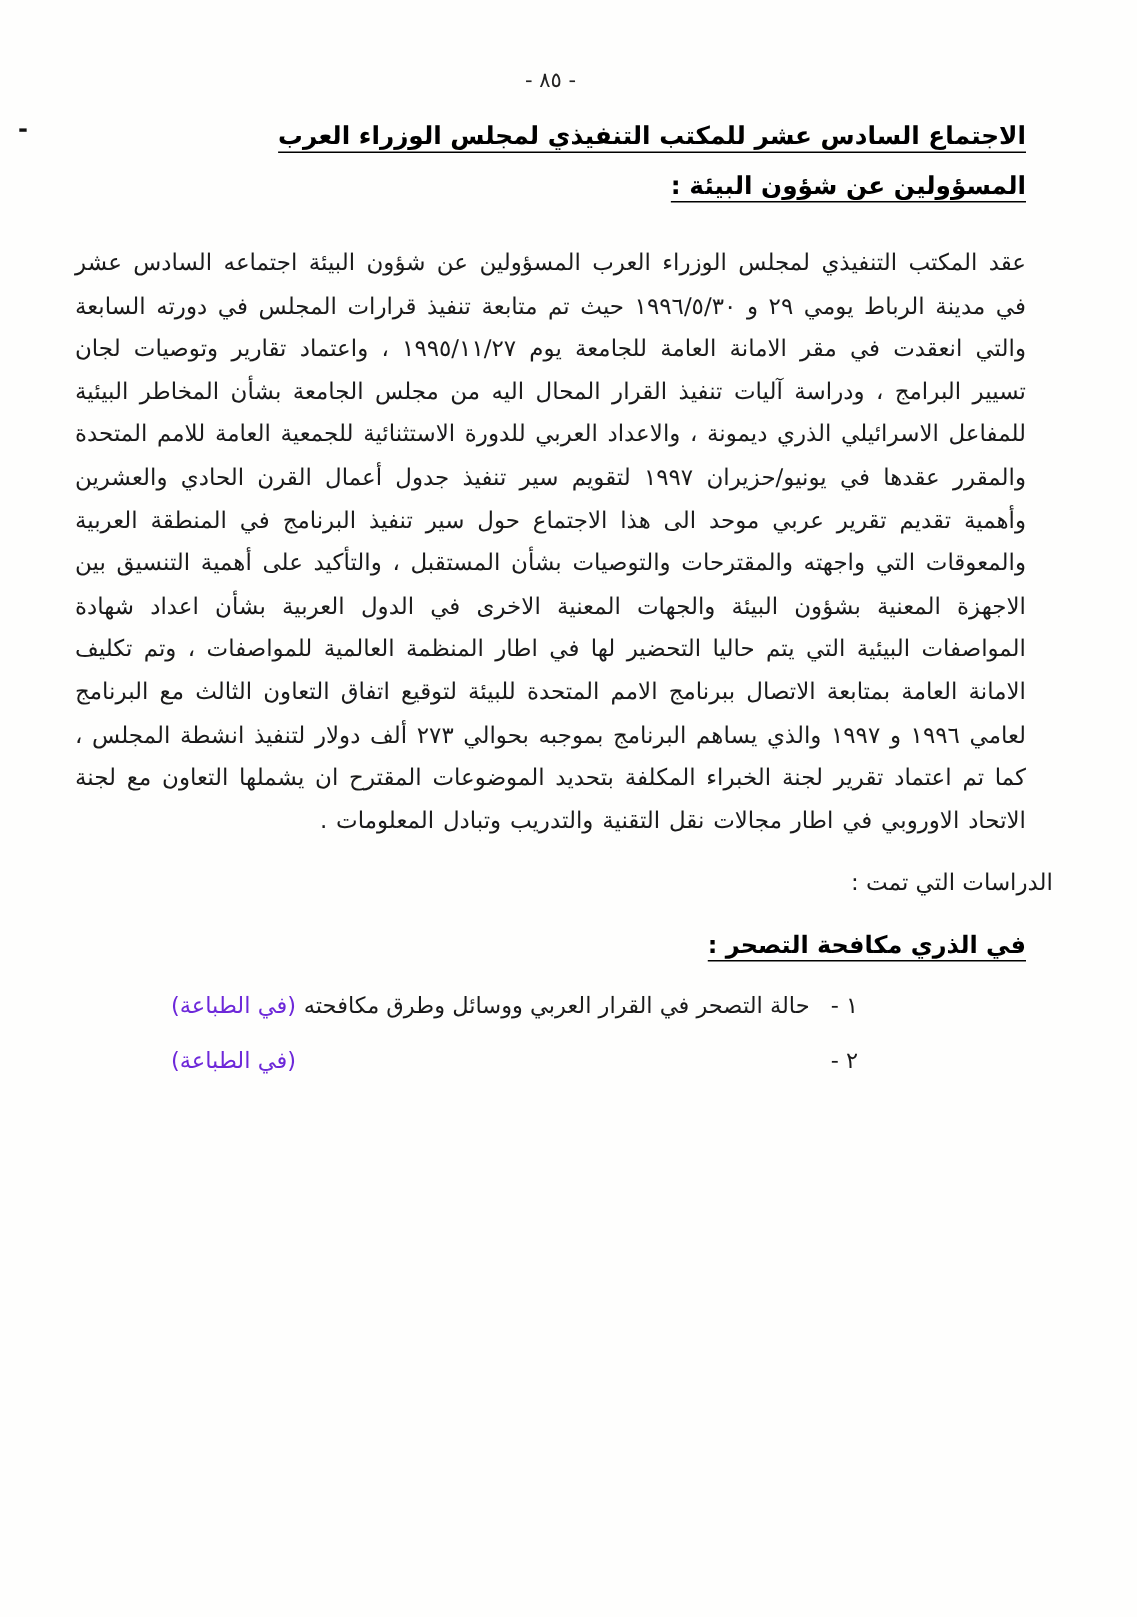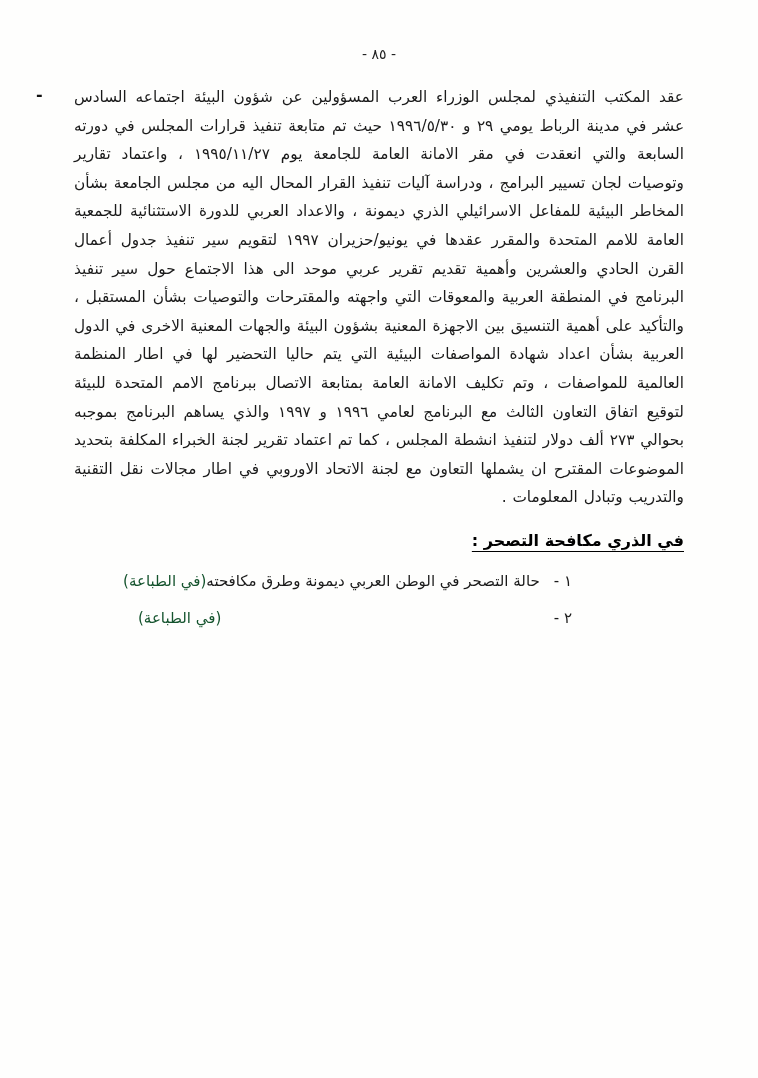--- a/index.html
+++ b/index.html
@@ -11,21 +11,21 @@
     width: 758px;
     height: 1078px;
     overflow: hidden;
     font-family: "DejaVu Sans", sans-serif;
     color: #1a1a1a;
   }
   .page {
     position: relative;
     width: 758px;
     height: 1078px;
-    padding: 46px 74px 30px 74px;
+    padding: 46px 74px 30px 50px;
     box-sizing: border-box;
     direction: rtl;
     background: #fefefd;
   }
   .page-number {
     text-align: center;
     font-size: 14px;
     letter-spacing: 2px;
     color: #222;
   }
@@ -101,43 +101,48 @@
   .item-main {
     display: flex;
     gap: 14px;
     white-space: nowrap;
   }
   .item-number {
     white-space: nowrap;
   }
   .item-status {
     white-space: nowrap;
-    color: #14532d;
+    color: #6d28d9;
   }
 </style>
 </head>
 <body>
 
 <div class="page">
 
   <div class="page-number">- ٨٥ -</div>
 
 
   <div class="section">
     <span class="section-marker">-</span>
+    <h2 class="heading">
+      <span class="heading-line u">الاجتماع السادس عشر للمكتب التنفيذي لمجلس الوزراء العرب</span>
+      <span class="heading-line u">المسؤولين عن شؤون البيئة :</span>
+    </h2>
     <p class="para body-para">عقد المكتب التنفيذي لمجلس الوزراء العرب المسؤولين عن شؤون البيئة اجتماعه السادس عشر في مدينة الرباط يومي ٢٩ و ١٩٩٦/٥/٣٠ حيث تم متابعة تنفيذ قرارات المجلس في دورته السابعة والتي انعقدت في مقر الامانة العامة للجامعة يوم ١٩٩٥/١١/٢٧ ، واعتماد تقارير وتوصيات لجان تسيير البرامج ، ودراسة آليات تنفيذ القرار المحال اليه من مجلس الجامعة بشأن المخاطر البيئية للمفاعل الاسرائيلي الذري ديمونة ، والاعداد العربي للدورة الاستثنائية للجمعية العامة للامم المتحدة والمقرر عقدها في يونيو/حزيران ١٩٩٧ لتقويم سير تنفيذ جدول أعمال القرن الحادي والعشرين وأهمية تقديم تقرير عربي موحد الى هذا الاجتماع حول سير تنفيذ البرنامج في المنطقة العربية والمعوقات التي واجهته والمقترحات والتوصيات بشأن المستقبل ، والتأكيد على أهمية التنسيق بين الاجهزة المعنية بشؤون البيئة والجهات المعنية الاخرى في الدول العربية بشأن اعداد شهادة المواصفات البيئية التي يتم حاليا التحضير لها في اطار المنظمة العالمية للمواصفات ، وتم تكليف الامانة العامة بمتابعة الاتصال ببرنامج الامم المتحدة للبيئة لتوقيع اتفاق التعاون الثالث مع البرنامج لعامي ١٩٩٦ و ١٩٩٧ والذي يساهم البرنامج بموجبه بحوالي ٢٧٣ ألف دولار لتنفيذ انشطة المجلس ، كما تم اعتماد تقرير لجنة الخبراء المكلفة بتحديد الموضوعات المقترح ان يشملها التعاون مع لجنة الاتحاد الاوروبي في اطار مجالات نقل التقنية والتدريب وتبادل المعلومات .</p>
   </div>
 
   <div class="studies">
+    <p class="studies-intro">الدراسات التي تمت :</p>
     <h3 class="studies-heading u">في الذري مكافحة التصحر :</h3>
 
     <div class="study-item">
       <span class="item-main">
         <span class="item-number">١ -</span>
-        <span class="item-text">حالة التصحر في الوطن العربي ديمونة وطرق مكافحته</span>
+        <span class="item-text">حالة التصحر في القرار العربي ووسائل وطرق مكافحته</span>
       </span>
       <span class="item-status">(في الطباعة)</span>
     </div>
 
     <div class="study-item">
       <span class="item-main">
         <span class="item-number">٢ -</span>
       </span>
       <span class="item-status">(في الطباعة)</span>
     </div>

